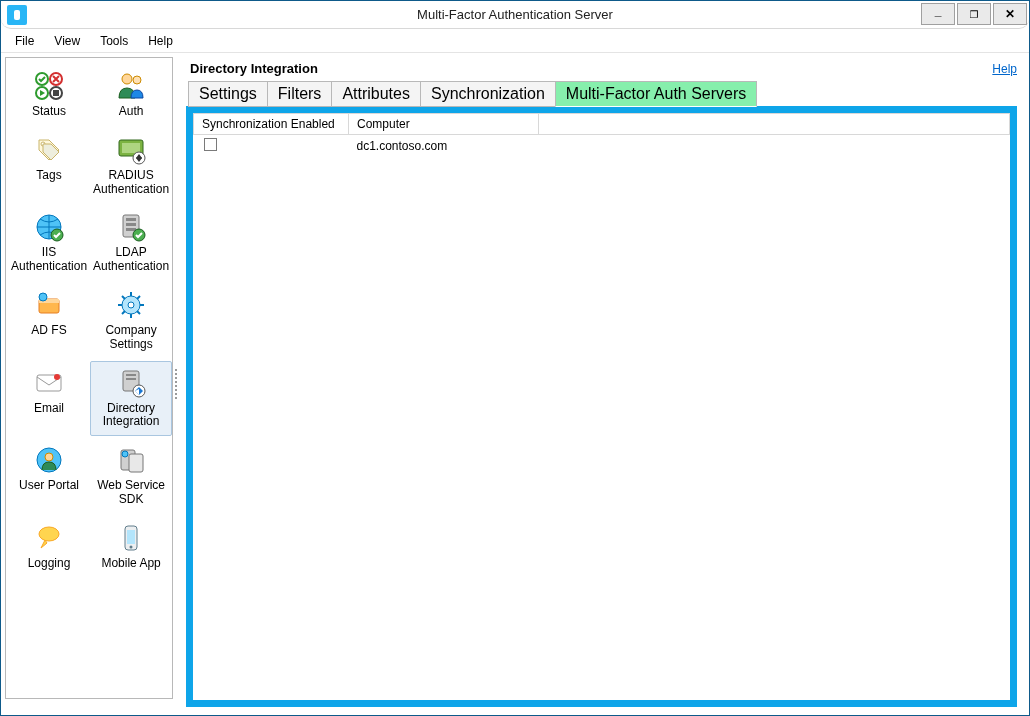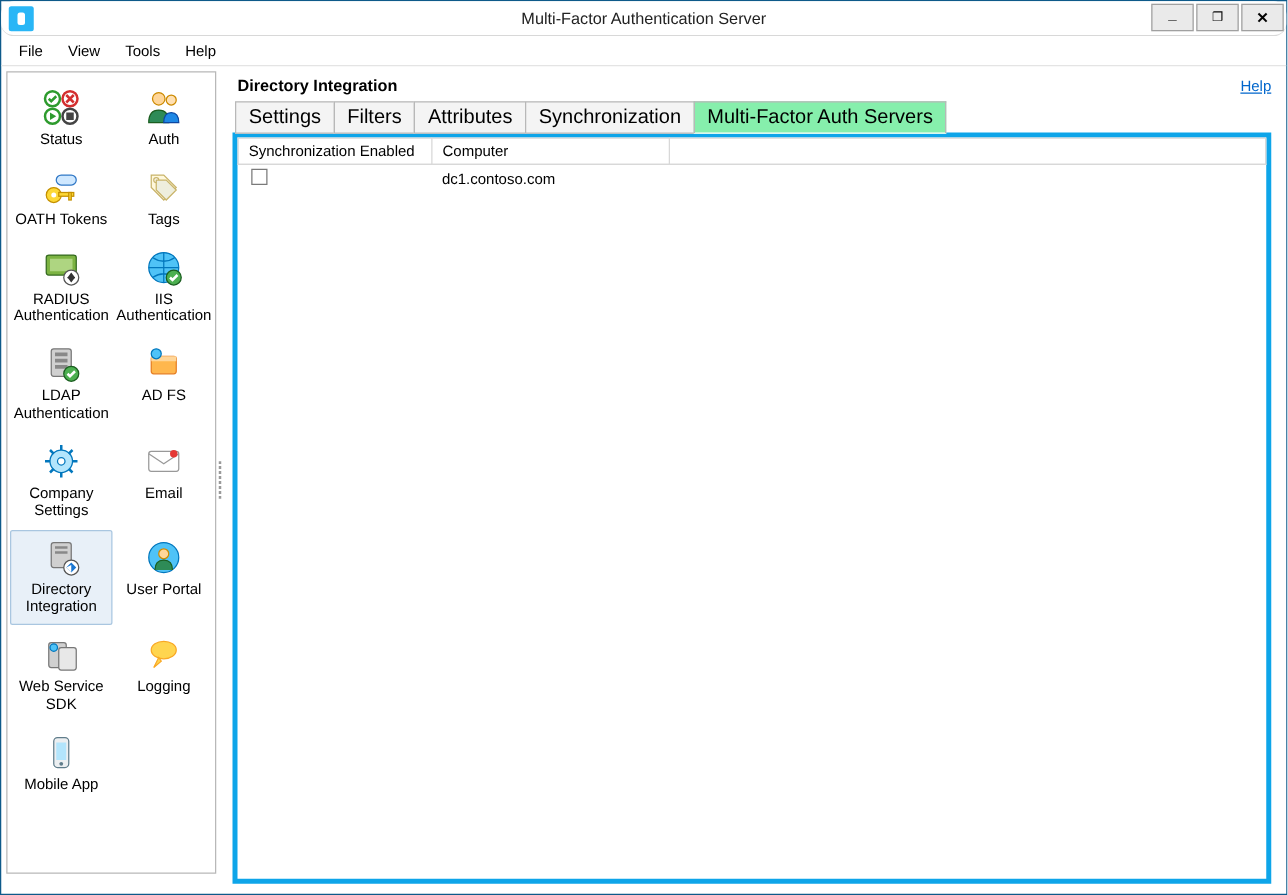--- a/index.html
+++ b/index.html
@@ -151,21 +151,21 @@
     position: relative;
     top: 1px;
   }
   .tab.active {
     background: #86efac;
     border-bottom: 1px solid #fff;
     z-index: 3;
   }
   .tabpanel {
     flex: 1;
-    border: 4px solid #0ea5e9;
+    border: 7px solid #0ea5e9;
     background: #fff;
     display: flex;
     flex-direction: column;
     position: relative;
     z-index: 1;
   }
   .table {
     width: 100%;
     border-collapse: collapse;
     font-size: 12px;
@@ -257,32 +257,20 @@
             <svg viewBox="0 0 32 32">
                 <circle cx="12" cy="9" r="5" fill="#ffd699" stroke="#cc8a00"></circle>
                 <path d="M4 28 q0 -10 8 -10 q8 0 8 10 z" fill="#2e8b57" stroke="#1b5e20"></path>
                 <circle cx="22" cy="10" r="4" fill="#ffe0b2" stroke="#cc8a00"></circle>
                 <path d="M16 28 q0 -8 6 -8 q6 0 6 8 z" fill="#1e88e5" stroke="#0d47a1"></path>
               </svg>
           </div>
           <span>Auth</span>
         </div>
 
-        <div class="nav-item">
-          <div class="icon">
-            <svg viewBox="0 0 32 32">
-                <rect x="12" y="6" width="16" height="8" rx="4" fill="#cfe8ff" stroke="#3178c6"></rect>
-                <circle cx="10" cy="22" r="6" fill="#fdd835" stroke="#c49000"></circle>
-                <circle cx="10" cy="22" r="2" fill="#fff"></circle>
-                <rect x="14" y="20" width="12" height="3" fill="#fdd835" stroke="#c49000"></rect>
-                <rect x="22" y="20" width="2" height="6" fill="#fdd835" stroke="#c49000"></rect>
-              </svg>
-          </div>
-          <span>OATH Tokens</span>
-        </div>
 
         <div class="nav-item">
           <div class="icon">
             <svg viewBox="0 0 32 32">
                 <path d="M6 6 h10 l10 10 -10 10 -10 -10 z" fill="#fff8dc" stroke="#c9b46a"></path>
                 <circle cx="10" cy="10" r="2" fill="#fff" stroke="#c9b46a"></circle>
                 <path d="M10 10 h8 l8 8 -8 8 -8 -8 z" fill="#eeeedd" stroke="#c9b46a"></path>
               </svg>
           </div>
           <span>Tags</span>

